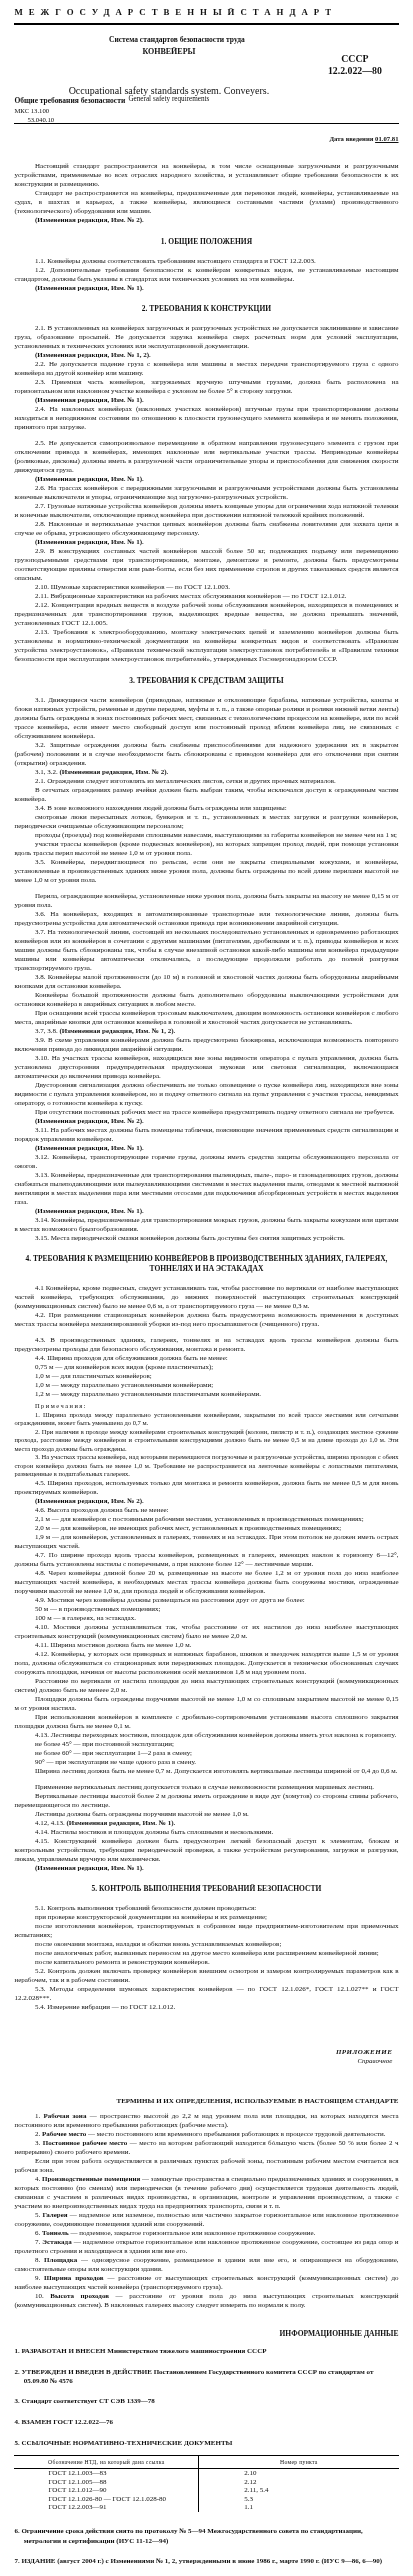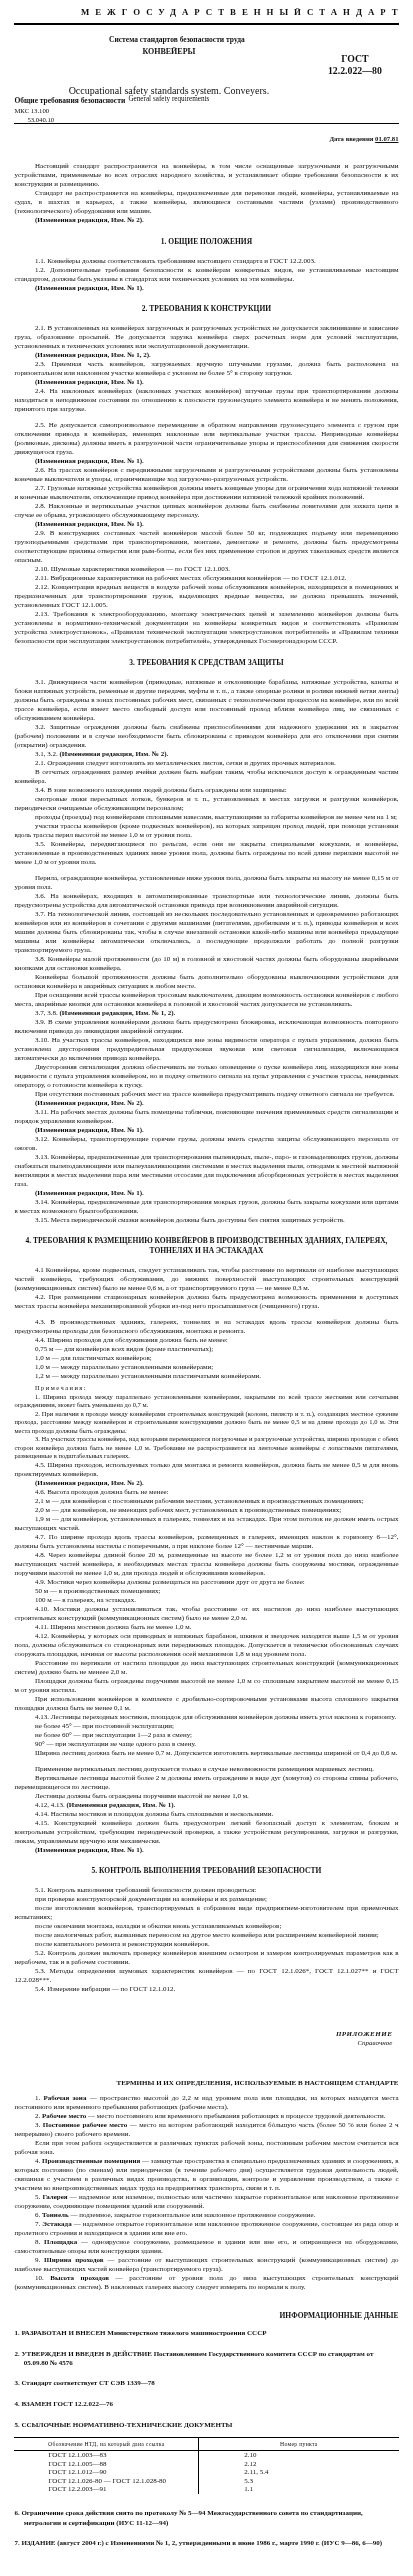--- a/index.html
+++ b/index.html
@@ -1,18 +1,18 @@
 <!DOCTYPE html>
 <html style="font-size:8.2px"><head>
 <meta charset="utf-8">
 <style>
   html,body{margin:0;padding:0;background:#fff;}
   body{width:414px;font-family:"Liberation Serif","DejaVu Serif",serif;color:#111;}
   .page{padding:4.1px 15.5px 10.3px 14.4px;box-sizing:border-box;width:414px;}
-  .banner{display:flex;justify-content:flex-end;font-weight:bold;font-size:8.8px;letter-spacing:0;margin-top:3.1px;}
+  .banner{display:flex;justify-content:flex-start;font-weight:bold;font-size:8.8px;letter-spacing:0;margin-top:3.1px;}
   .banner .w1{letter-spacing:6px;}
   .banner .w2{letter-spacing:6px;margin-right:-5.2px;}
   .rule-thick{border-top:2.1px solid #000;margin:6.2px 0 0 0;}
   .rule-mid{border-top:1.5px solid #000;margin:0;}
   .head{position:relative;height:98px;}
   .head .sys{position:absolute;left:8px;width:309px;top:9.3px;text-align:center;font-weight:bold;font-size:7.5px;}
   .head .title{position:absolute;left:0;width:309px;top:22px;text-align:center;font-weight:bold;font-size:8px;}
   .head .sub{position:absolute;left:0;width:309px;top:43px;text-align:left;font-weight:bold;font-size:7.5px;margin-top:28px;}
   .head .en1{position:absolute;left:0;width:309px;top:60px;text-align:center;font-size:10px;}
   .head .en2{position:absolute;left:0;width:309px;top:70px;text-align:center;font-size:7.2px;}
@@ -51,21 +51,21 @@
   </div>
   <div class="rule-thick"></div>
 
   <div class="head">
     <div class="sys">Система стандартов безопасности труда</div>
     <div class="title">КОНВЕЙЕРЫ</div>
     <div class="sub">Общие требования безопасности</div>
     <div class="en1">Occupational safety standards system.  Conveyers.</div>
     <div class="en2">General  safety  requirements</div>
     <div class="gost">
-      <div>ГОСТ</div>
+      <div>СССР</div>
       <div>12.2.022—80</div>
     </div>
     <div class="mks">
       <div>МКС 13.100</div>
       <div class="mks2">53.040.10</div>
     </div>
   </div>
   <div class="rule-mid"></div>
 
   <div class="date">
@@ -77,20 +77,21 @@
       <p>Настоящий стандарт распространяется на конвейеры, в том числе оснащенные загрузочными и разгрузочными устройствами, применяемые во всех отраслях народного хозяйства, и устанавливает общие требования безопасности к их конструкции и размещению.</p>
       <p>Стандарт не распространяется на конвейеры, предназначенные для перевозки людей, конвейеры, устанавливаемые на судах, в шахтах и карьерах, а также конвейеры, являющиеся составными частями (узлами) производственного (технологического) оборудования или машин.</p>
       <p class="amend"><b>(Измененная редакция, Изм. № 2).</b></p>
       <h2>1. ОБЩИЕ ПОЛОЖЕНИЯ</h2>
       <p>1.1. Конвейеры должны соответствовать требованиям настоящего стандарта и ГОСТ 12.2.003.</p>
       <p>1.2. Дополнительные требования безопасности к конвейерам конкретных видов, не устанавливаемые настоящим стандартом, должны быть указаны в стандартах или технических условиях на эти конвейеры.</p>
       <p class="amend"><b>(Измененная редакция, Изм. № 1).</b></p>
       <h2>2. ТРЕБОВАНИЯ К КОНСТРУКЦИИ</h2>
       <p>2.1. В установленных на конвейерах загрузочных и разгрузочных устройствах не допускается заклинивание и зависание груза, образование просыпей. Не допускается зарузка конвейера сверх расчетных норм для условий эксплуатации, установленных в технических условиях или эксплуатационной документации.</p>
       <p class="amend"><b>(Измененная редакция, Изм. № 1, 2).</b></p>
+      <p>2.2. Не допускается падение груза с конвейера или машины в местах передачи транспортируемого груза с одного конвейера на другой конвейер или машину.</p>
       <p>2.3. Приемная часть конвейеров, загружаемых вручную штучными грузами, должна быть расположена на горизонтальном или наклонном участке конвейера с уклоном не более 5° в сторону загрузки.</p>
       <p class="amend"><b>(Измененная редакция, Изм. № 1).</b></p>
       <p>2.4. На наклонных конвейерах (наклонных участках конвейеров) штучные грузы при транспортировании должны находиться в неподвижном состоянии по отношению к плоскости грузонесущего элемента конвейера и не менять положения, принятого при загрузке.</p>
       <p class=" gap">2.5. Не допускается самопроизвольное перемещение в обратном направлении грузонесущего элемента с грузом при отключении привода в конвейерах, имеющих наклонные или вертикальные участки трассы. Неприводные конвейеры (роликовые, дисковы) должны иметь в разгрузочной части ограничительные упоры и приспособления для снижения скорости движущегося груза.</p>
       <p class="amend"><b>(Измененная редакция, Изм. № 1).</b></p>
       <p>2.6. На трассах конвейеров с передвижными загрузочными и разгрузочными устройствами должны быть установлены конечные выключатели и упоры, ограничивающие ход загрузочно-разгрузочных устройств.</p>
       <p>2.7. Грузовые натяжные устройства конвейеров должны иметь концевые упоры для ограничения хода натяжной тележки и конечные выключатели, отключающие привод конвейера при достижении натяжной тележкой крайних положений.</p>
       <p>2.8. Наклонные и вертикальные участки цепных конвейеров должны быть снабжены ловителями для захвата цепи в случае ее обрыва, угрожающего обслуживающему персоналу.</p>
       <p class="amend"><b>(Измененная редакция, Изм. № 1).</b></p>
       <p>2.9. В конструкциях составных частей конвейеров массой более 50 кг, подлежащих подъему или перемещению грузоподъемными средствами при транспортировании, монтаже, демонтаже и ремонте, должны быть предусмотрены соответствующие приливы отверстия или рым-болты, если без них применение стропов и других такелажных средств является опасным.</p>

